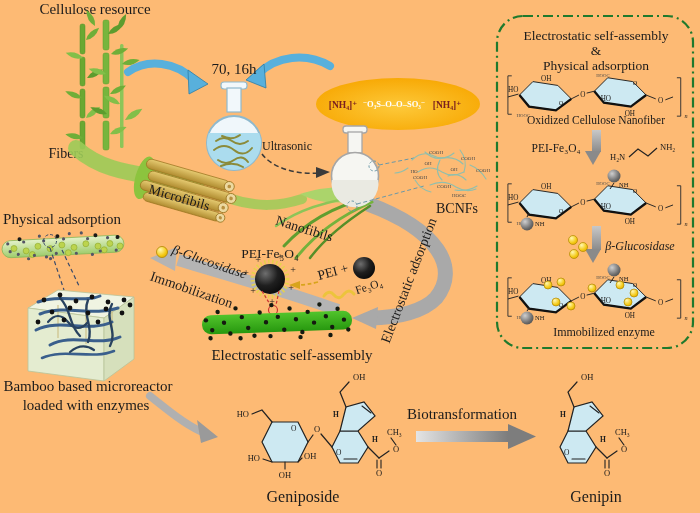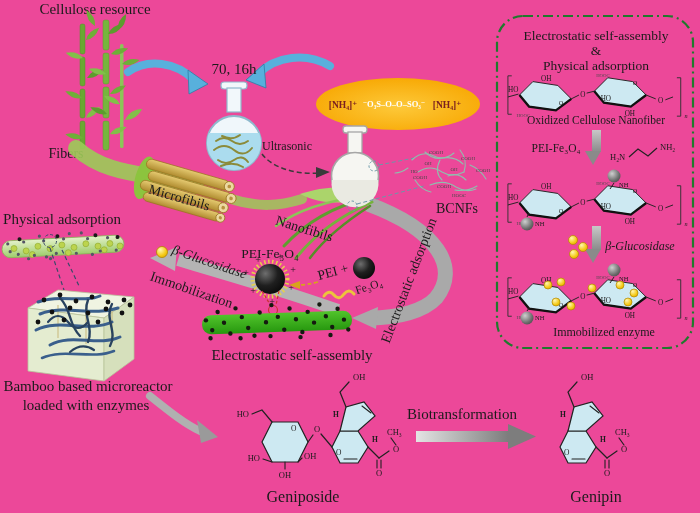--- a/index.html
+++ b/index.html
@@ -1,16 +1,16 @@
 <!DOCTYPE html>
 <html><head>
 <meta charset="utf-8">
 <style>
   html,body{margin:0;padding:0;background:#fff;}
-  .canvas{position:relative;width:700px;height:513px;background:#ec4899;overflow:hidden;}
+  .canvas{position:relative;width:700px;height:513px;background:#fdba74;overflow:hidden;}
   svg{display:block;}
   text{font-family:"Liberation Serif","DejaVu Serif",serif;fill:#1b1b1b;}
   .mid{text-anchor:middle}.end{text-anchor:end}
   .s16{font-size:16px}.s15{font-size:15px}.s14{font-size:14px}.s13{font-size:13.5px}
   .s12{font-size:12px}.s11{font-size:11.5px}.s9{font-size:9.5px}
   .s8{font-size:8.5px}.s7{font-size:7.5px}.s65{font-size:6.5px}.s5{font-size:5px;fill:#4a4a4a}
   .it{font-style:italic}
   .bold{font-weight:bold}
   .maroon{fill:#7a2020;font-weight:bold}
   .white{fill:#ffffff;font-weight:bold}

